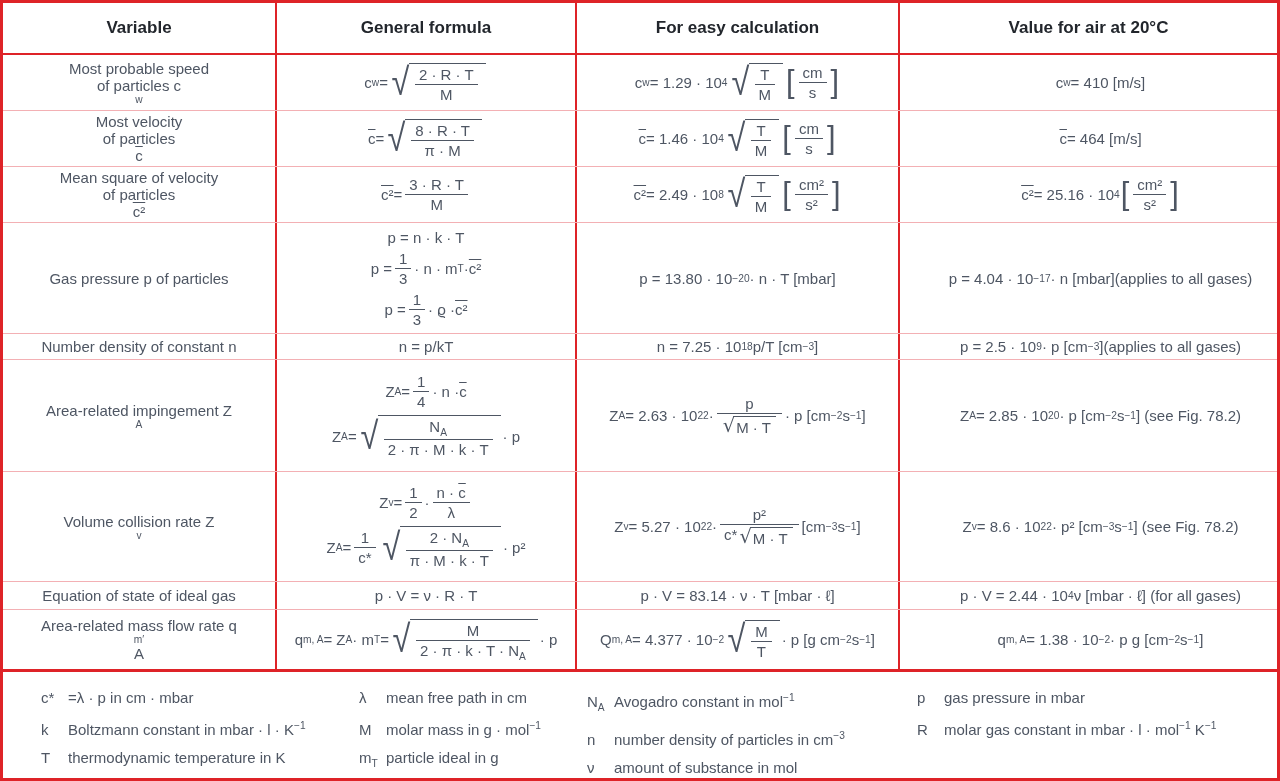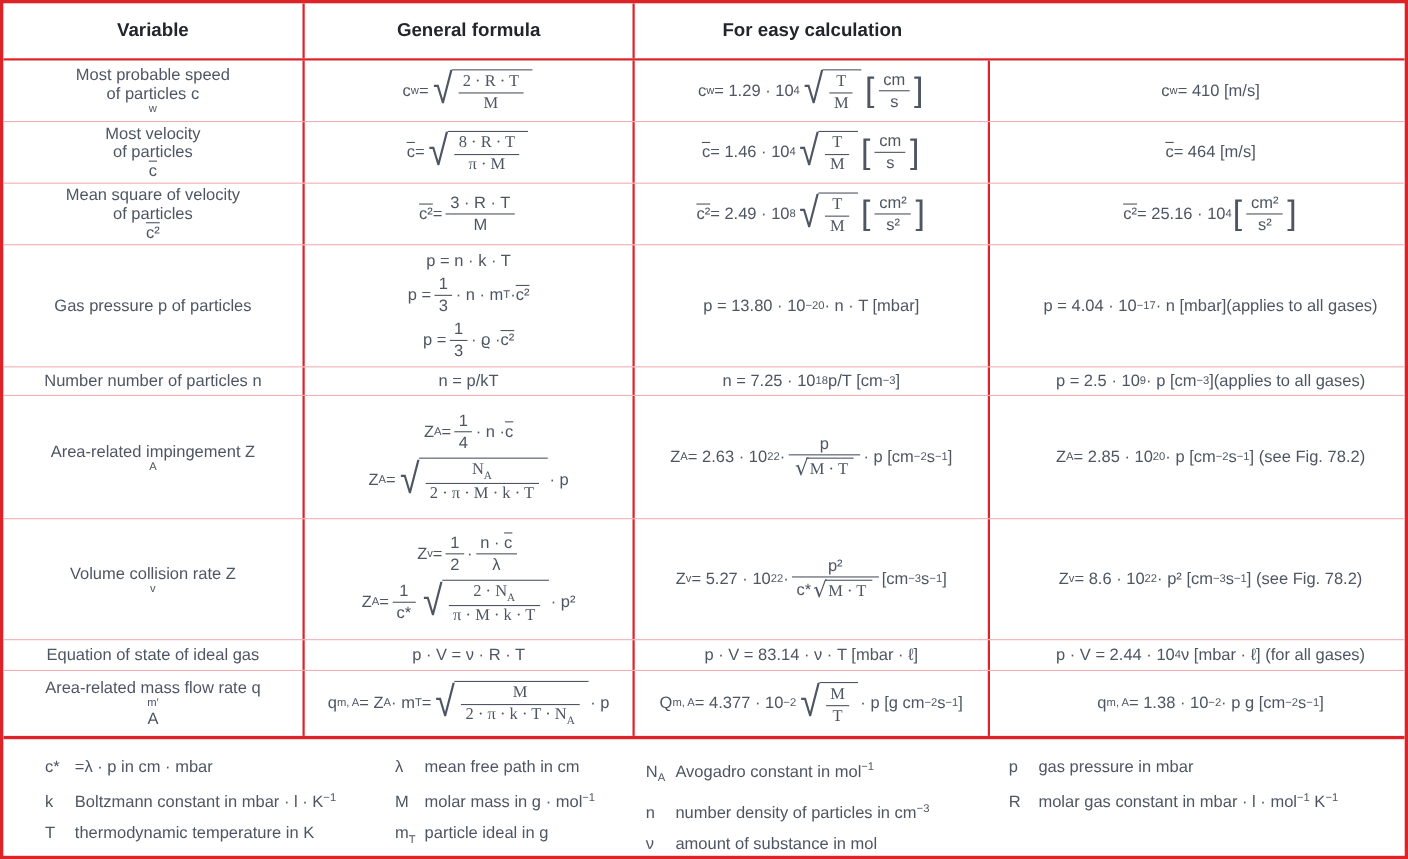--- a/index.html
+++ b/index.html
@@ -28,37 +28,38 @@
   .fline{display:flex;align-items:center;white-space:nowrap;margin:2px 0;}
   
   .fr{display:inline-flex;flex-direction:column;align-items:stretch;text-align:center;
       vertical-align:middle;margin:0 3px;}
   .fr .nu{padding:0 4px 1px;}
   .fr .de{border-top:1.4px solid currentColor;padding:1px 4px 0;}
   .sq{display:inline-flex;align-items:stretch;vertical-align:middle;margin:0 2px;}
   .rad{display:flex;align-items:center;line-height:1;margin-right:-2px;font-family:"DejaVu Sans",sans-serif;}
   .r1{font-size:1.3em;}
   .r2{font-size:2.55em;font-weight:200;transform:scaleX(.85);}
-  .sqc{border-top:1.4px solid currentColor;display:inline-flex;align-items:center;padding:2px 5px 0 3px;margin-top:1px;font-family:Liberation Serif, serif;}
+  .sqc{border-top:1.4px solid currentColor;display:inline-flex;align-items:center;padding:2px 5px 0 3px;margin-top:1px;}
   .bk{font-size:2.05em;font-weight:300;line-height:1;margin:0 1px;}
   .ov{text-decoration:overline;}
   sub,sup{font-size:.68em;}
   .tfoot{flex:1;border-top:3px solid var(--accent-red);display:grid;
          grid-template-columns:318px 228px 330px 1fr;padding:12px 8px 8px 38px;font-size:15px;}
   .lg-line{display:flex;align-items:baseline;line-height:28px;white-space:nowrap;}
   .sym{display:inline-block;min-width:27px;flex:0 0 auto;}
 </style>
 </head>
 <body>
 
 <div class="table">
   <div class="thead">
     <div class="hcell">Variable</div>
     <div class="hcell">General formula</div>
     <div class="hcell">For easy calculation</div>
+    <div class="hcell">Value for air at 20°C</div>
   </div>
 
   <div id="rows">
   <div class="trow rr0">
     <div class="cell c-var">Most probable speed<br>of particles c<sub>w</sub></div>
     <div class="cell c-gen">
           <div class="fline">c<sub>w</sub> = <span class="sq">
               <span class="rad r2">√</span>
               <span class="sqc">
                 <span class="fr">
@@ -164,21 +165,21 @@
         </div>
     <div class="cell c-easy">
           <div class="fline">p = 13.80 · 10<sup>−20</sup> · n · T [mbar]</div>
         </div>
     <div class="cell c-val">
           <div class="fline">p = 4.04 · 10<sup>−17</sup> · n [mbar](applies to all gases)</div>
         </div>
   </div>
 
   <div class="trow rr4">
-    <div class="cell c-var">Number number of particles n</div>
+    <div class="cell c-var">Number density of constant n</div>
     <div class="cell c-gen">
           <div class="fline">n = p/kT</div>
         </div>
     <div class="cell c-easy">
           <div class="fline">n = 7.25 · 10<sup>18</sup> p/T [cm<sup>−3</sup>]</div>
         </div>
     <div class="cell c-val">
           <div class="fline">p = 2.5 · 10<sup>9</sup> · p [cm<sup>−3</sup>](applies to all gases)</div>
         </div>
   </div>

